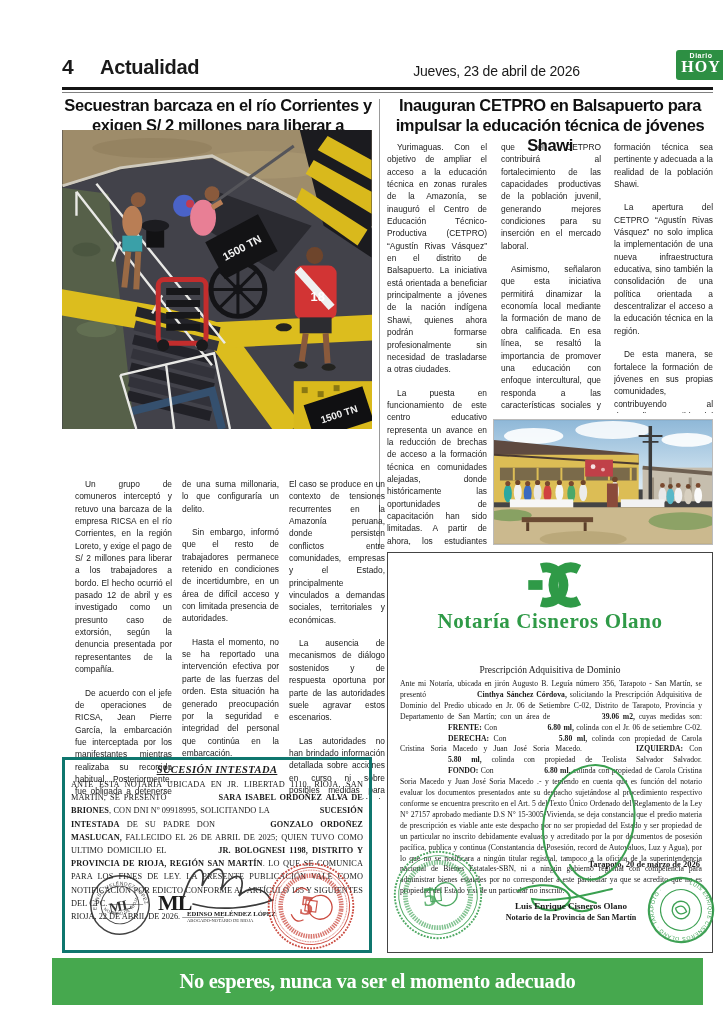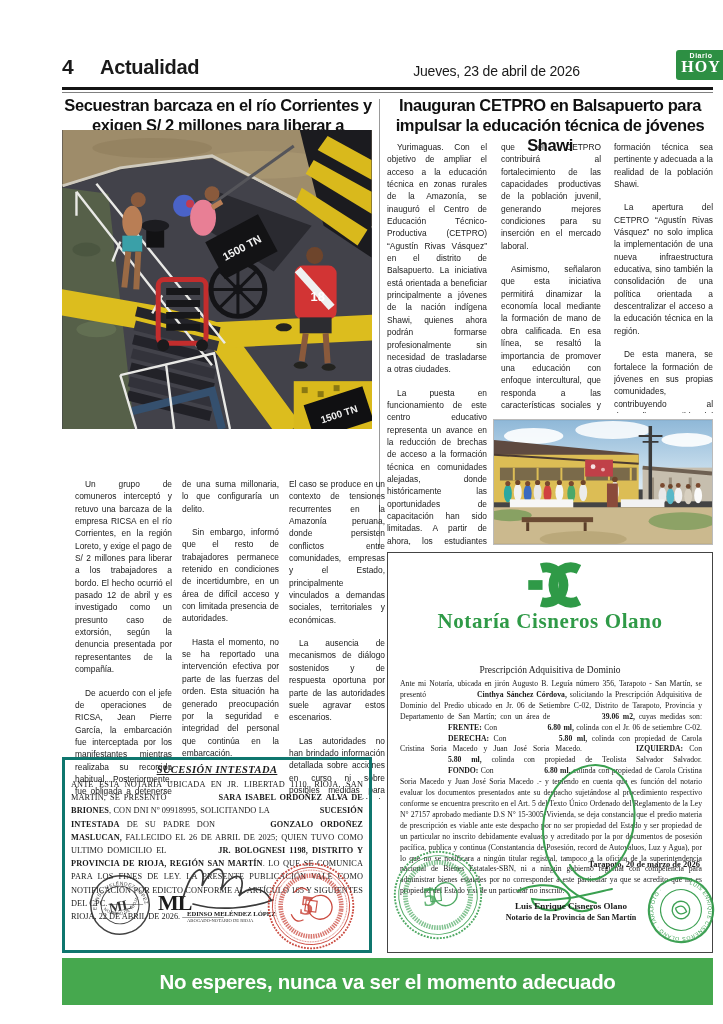--- a/index.html
+++ b/index.html
@@ -68,22 +68,22 @@
          font-weight:normal;font-size:9.5px;}
   .nbody{position:absolute;left:12px;top:126px;width:302px;font-family:"Liberation Serif",serif;
          font-size:7.7px;line-height:10.9px;text-align:justify;}
   .ndate{position:absolute;right:12px;top:306px;font-family:"Liberation Serif",serif;font-size:8.5px;font-weight:bold;}
   .nsigner{position:absolute;left:88px;top:348px;width:190px;text-align:center;
            font-family:"Liberation Serif",serif;font-weight:bold;line-height:1.3;}
   .nsigner .s1{font-size:9px;}
   .nsigner .s2{font-size:8px;}
 
   
-  .banner{position:absolute;left:62px;top:958px;width:651px;height:47px;background:#46a84e;
-          color:#fff;text-align:center;font-family:Liberation Sans, sans-serif;font-weight:bold;
+  .banner{position:absolute;left:52px;top:958px;width:651px;height:47px;background:#46a84e;
+          color:#fff;text-align:center;font-family:Liberation Serif, serif;font-weight:bold;
           font-size:20.5px;line-height:47px;letter-spacing:-0.3px;}
 </style>
 </head>
 <body>
 
 <div id="page" data-interactable="false">
 
   <div class="pagenum" data-interactable="false">4</div>
   <div class="section" data-interactable="false">Actualidad</div>
   <div class="hdate" data-interactable="false">Jueves, 23 de abril de 2026</div>

